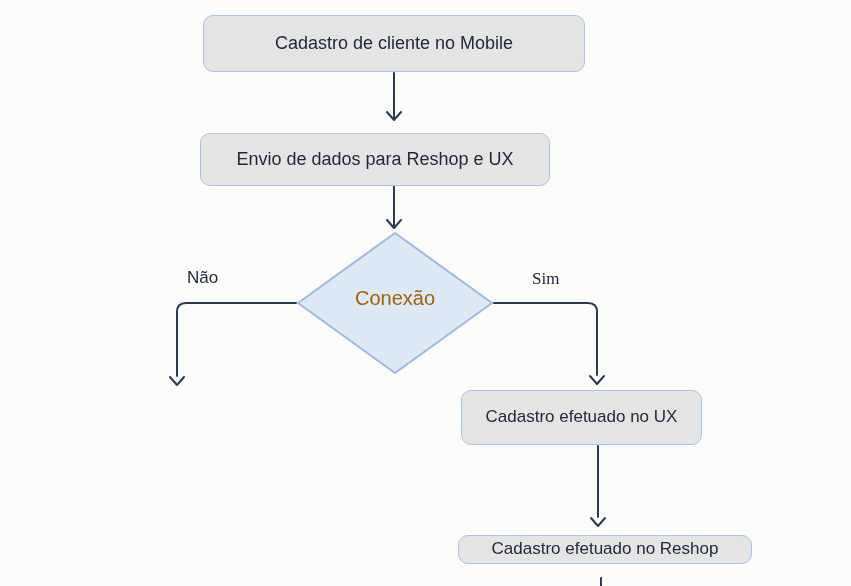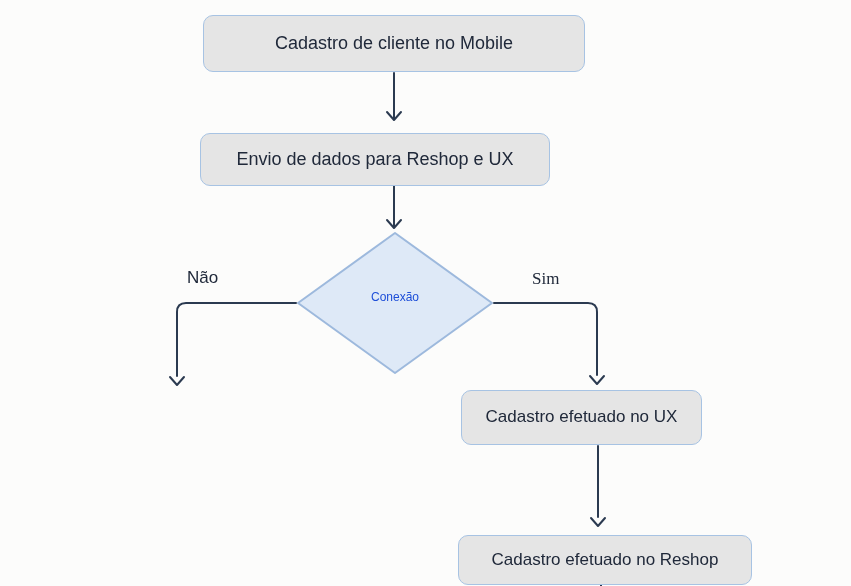--- a/index.html
+++ b/index.html
@@ -31,32 +31,32 @@
     flex-direction: column;
     align-items: center;
     justify-content: center;
     text-align: center;
     line-height: 1.55;
   }
   .node-start   { left: 203px; top: 15px;  width: 382px; height: 57px; font-size: 18px; }
   .node-send    { left: 200px; top: 125px; width: 350px; height: 53px; font-size: 18px; margin-top: 8px; }
   .node-error   { left: 43px;  top: 392px; width: 266px; height: 71px; font-size: 17px; }
   .node-ux      { left: 461px; top: 390px; width: 241px; height: 55px; font-size: 17px; }
-  .node-reshop  { left: 458px; top: 535px; width: 294px; height: 50px; font-size: 17px; }
+  .node-reshop  { left: 458px; top: 535px; width: 294px; height: 29px; font-size: 17px; }
   .diamond-label {
     position: absolute;
     left: 298px; top: 262px;
     width: 194px; height: 72px;
     display: flex;
     flex-direction: column;
     align-items: center;
     justify-content: center;
     text-align: center;
-    color: #1d4ed8;
-    font-size: 12px;
+    color: #a16207;
+    font-size: 20px;
     line-height: 1.65;
   }
   .edge-label {
     position: absolute;
     width: 70px;
     color: #20293a;
     font-size: 17px;
   }
   .edge-label-no  { left: 187px; top: 268px; }
   .edge-label-yes { left: 532px; top: 269px; font-family: Liberation Serif, serif; }

